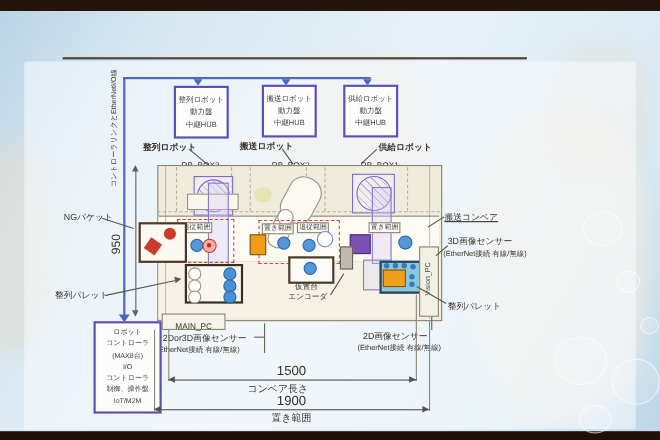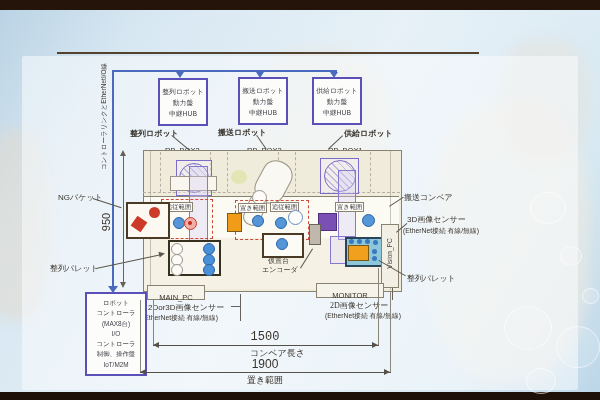--- a/index.html
+++ b/index.html
@@ -158,43 +158,40 @@
   <div class="dot" style="left:373px;top:240px;width:5px;height:5px;background:#3a78c0;"></div>
   <div class="dot" style="left:372px;top:249px;width:5px;height:5px;background:#3a78c0;"></div>
   <div class="dot" style="left:372px;top:256px;width:5px;height:5px;background:#3a78c0;"></div>
 
   <div class="abs" style="left:381px;top:224px;width:16px;height:62px;border:1px solid #8a8270;background:#f2efe4;"></div>
   <div class="t rot-ccw" style="left:361px;top:250px;width:56px;font-size:6.5px;text-align:center;color:#4a463e;">Vision_PC</div>
 
   <div class="abs" style="left:147px;top:285px;width:56px;height:13px;border:1px solid #8a8270;background:#f6f4ea;text-align:center;">
     <span class="t" style="position:static;font-size:7.5px;line-height:13px;">MAIN_PC</span>
   </div>
-  <div class="abs" style="left:316px;top:283px;width:66px;height:13px;border:1px solid #8a8270;background:#f6f4ea;text-align:center;">
-    <span class="t" style="position:static;font-size:7.5px;line-height:13px;">MONITOR</span>
-  </div>
 
   <div class="t" style="left:58px;top:192px;font-size:8px;">NGバケット</div>
   <div class="leader" style="left:93px;top:198px;width:30px;transform:rotate(18deg);"></div>
   <div class="t" style="left:50px;top:263px;font-size:8px;">整列パレット</div>
   <div class="leader" style="left:96px;top:268px;width:66px;transform:rotate(-12deg);"></div>
   <div class="arr" style="left:159px;top:251px;border-top:3px solid transparent;border-bottom:3px solid transparent;border-left:6px solid #5a564e;transform:rotate(-12deg);"></div>
 
   <div class="ln" style="left:123px;top:152px;width:1px;height:134px;background:#66625a;"></div>
   <div class="arr" style="left:120px;top:150px;border-left:3.5px solid transparent;border-right:3.5px solid transparent;border-bottom:6px solid #66625a;"></div>
   <div class="arr" style="left:120px;top:282px;border-left:3.5px solid transparent;border-right:3.5px solid transparent;border-top:6px solid #66625a;"></div>
   <div class="t rot-ccw" style="left:91px;top:216px;width:30px;font-size:11px;text-align:center;">950</div>
 
-  <div class="t" style="left:404px;top:192px;font-size:8px;">搬送コンベア</div>
+  <div class="t" style="left:404px;top:192px;font-size:8px;text-decoration:underline;">搬送コンベア</div>
   <div class="leader" style="left:389px;top:206px;width:17px;transform:rotate(-33deg);"></div>
   <div class="t" style="left:407px;top:214px;font-size:8px;">3D画像センサー</div>
   <div class="t" style="left:403px;top:226px;font-size:6.8px;">(EtherNet接続 有線/無線)</div>
   <div class="leader" style="left:396px;top:232px;width:14px;transform:rotate(-40deg);"></div>
   <div class="t" style="left:407px;top:273px;font-size:8px;">整列パレット</div>
   <div class="leader" style="left:379px;top:260px;width:31px;transform:rotate(30deg);"></div>
-  <div class="t" style="left:330px;top:300px;font-size:8px;font-family:Liberation Serif, serif;">2D画像センサー</div>
+  <div class="t" style="left:330px;top:300px;font-size:8px;">2D画像センサー</div>
   <div class="t" style="left:325px;top:311px;font-size:6.8px;">(EtherNet接続 有線/無線)</div>
   <div class="ln" style="left:392px;top:288px;width:1px;height:12px;background:#66625a;"></div>
 
   <div class="t" style="left:148px;top:302px;font-size:8px;">2Dor3D画像センサー</div>
   <div class="t" style="left:142px;top:313px;font-size:6.8px;">(EtherNet接続 有線/無線)</div>
   <div class="ln" style="left:240px;top:294px;width:1px;height:27px;background:#66625a;"></div>
   <div class="ln" style="left:231px;top:306px;width:9px;height:1px;background:#66625a;"></div>
 
   <div class="bbox" style="left:85px;top:292px;width:58px;height:80px;border-width:2.5px;font-size:6.4px;line-height:1.6;">
     <span>ロボット</span>
@@ -207,22 +204,22 @@
   </div>
 
   <div class="ln" style="left:153px;top:300px;width:1px;height:46px;background:#8a867c;"></div>
   <div class="ln" style="left:378px;top:268px;width:1px;height:78px;background:#8a867c;"></div>
   <div class="ln" style="left:140px;top:300px;width:1px;height:73px;background:#8a867c;"></div>
   <div class="ln" style="left:390px;top:292px;width:1px;height:81px;background:#8a867c;"></div>
 
   <div class="ln" style="left:153px;top:345px;width:226px;height:1px;background:#55514a;"></div>
   <div class="arr" style="left:153px;top:342px;border-top:3.5px solid transparent;border-bottom:3.5px solid transparent;border-right:6px solid #55514a;"></div>
   <div class="arr" style="left:372px;top:342px;border-top:3.5px solid transparent;border-bottom:3.5px solid transparent;border-left:6px solid #55514a;"></div>
-  <div class="t" style="left:235px;top:330px;width:60px;font-size:12px;text-align:center;font-family:Liberation Mono, monospace;">1500</div>
-  <div class="t" style="left:225px;top:347px;width:80px;font-size:9px;text-align:right;">コンベア長さ</div>
+  <div class="t" style="left:235px;top:330px;width:60px;font-size:12px;text-align:center;">1500</div>
+  <div class="t" style="left:225px;top:347px;width:80px;font-size:9px;text-align:left;">コンベア長さ</div>
 
   <div class="ln" style="left:140px;top:372px;width:251px;height:1px;background:#55514a;"></div>
   <div class="arr" style="left:140px;top:369px;border-top:3.5px solid transparent;border-bottom:3.5px solid transparent;border-right:6px solid #55514a;"></div>
   <div class="arr" style="left:384px;top:369px;border-top:3.5px solid transparent;border-bottom:3.5px solid transparent;border-left:6px solid #55514a;"></div>
   <div class="t" style="left:235px;top:357px;width:60px;font-size:12px;text-align:center;">1900</div>
   <div class="t" style="left:225px;top:374px;width:80px;font-size:9px;text-align:center;">置き範囲</div>
 
 </div>
 
 </body></html>

